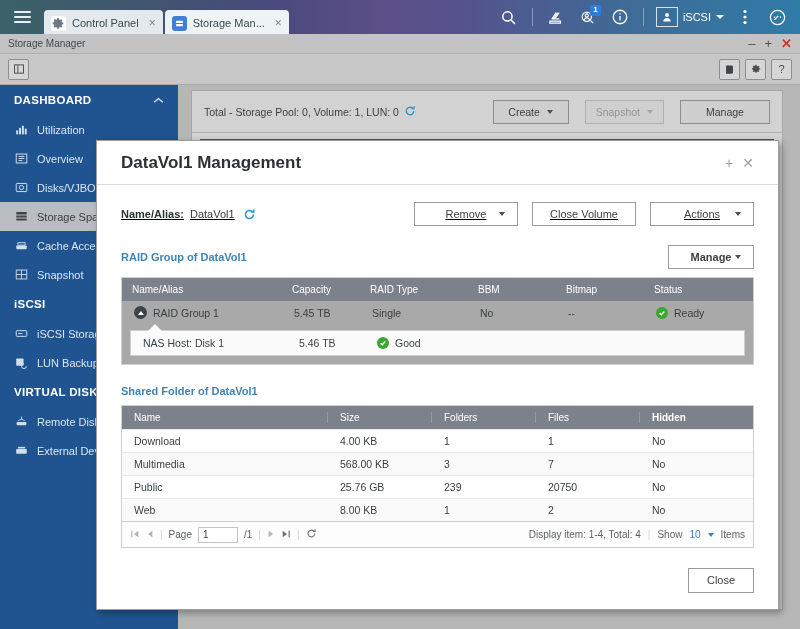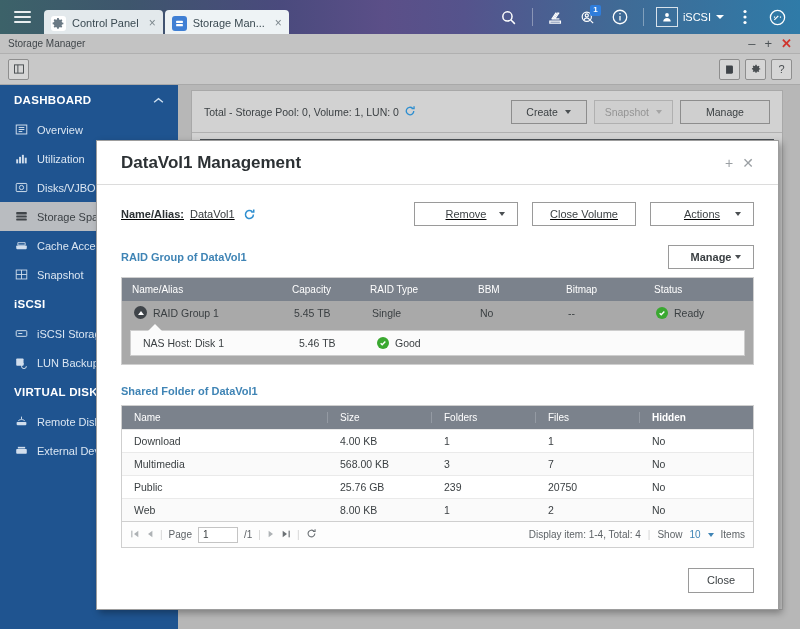--- a/index.html
+++ b/index.html
@@ -116,21 +116,21 @@
   }
   .totals { font-size: 10.5px; color: #3c4144; display: flex; align-items: center; gap: 5px; }
   .gbtn {
     height: 24px; min-width: 76px; border: 1px solid #8d8d8d; background: #cfcfcf;
     display: flex; align-items: center; justify-content: center; gap: 7px;
     font-size: 10.5px; color: #3a3f42; cursor: pointer; padding: 0 10px;
   }
   .gbtn.dis { color: #949494; border-color: #b0b0b0; }
   .caret-s { width: 0; height: 0; border-left: 3px solid transparent;
      border-right: 3px solid transparent; border-top: 4px solid #4a4f52; }
-  .panel-top .btns { margin-left: auto; display: flex; gap: 7px; }
+  .panel-top .btns { margin-left: auto; display: flex; gap: 16px; }
 
   .bg-thead {
     height: 22px; background: #4a4f54; display: flex; align-items: center;
     color: #e2e5e8; font-size: 10px; margin: 6px 8px 0 8px;
   }
   .bg-thead div { padding-left: 10px; }
 
   
   .modal {
     position: absolute; left: 96px; top: 140px; width: 683px; height: 470px;
@@ -379,39 +379,39 @@
     <div class="sb-group">
       <span>DASHBOARD</span>
       <span class="chev">
         <svg width="11" height="7" viewBox="0 0 12 8" fill="none" stroke="#cfe0f0" stroke-width="1.6">
           <path d="M1 6l5-4 5 4"></path>
           </svg>
       </span>
     </div>
     <div class="sb-item">
       <span class="sb-ico">
+        <svg width="13" height="13" viewBox="0 0 16 16" fill="#dbe6f2">
+          <rect x="1.5" y="9" width="2.4" height="5"></rect>
+            <rect x="5" y="6" width="2.4" height="8"></rect>
+          <rect x="8.5" y="3.5" width="2.4" height="10.5"></rect>
+            <rect x="12" y="7" width="2.4" height="7"></rect>
+        </svg>
+      </span>
+      <span>Utilization</span>
+    </div>
+    <div class="sb-item">
+      <span class="sb-ico">
         <svg width="13" height="13" viewBox="0 0 16 16" fill="none" stroke="#dbe6f2" stroke-width="1.2">
           <rect x="1.5" y="2.5" width="13" height="11"></rect>
             <line x1="4.5" y1="5.5" x2="11.5" y2="5.5"></line>
           <line x1="4.5" y1="8" x2="11.5" y2="8"></line>
             <line x1="4.5" y1="10.5" x2="9" y2="10.5"></line>
         </svg>
       </span>
       <span>Overview</span>
-    </div>
-    <div class="sb-item">
-      <span class="sb-ico">
-        <svg width="13" height="13" viewBox="0 0 16 16" fill="#dbe6f2">
-          <rect x="1.5" y="9" width="2.4" height="5"></rect>
-            <rect x="5" y="6" width="2.4" height="8"></rect>
-          <rect x="8.5" y="3.5" width="2.4" height="10.5"></rect>
-            <rect x="12" y="7" width="2.4" height="7"></rect>
-        </svg>
-      </span>
-      <span>Utilization</span>
     </div>
 
     <div class="sb-item">
       <span class="sb-ico">
         <svg width="13" height="13" viewBox="0 0 16 16" fill="none" stroke="#dbe6f2" stroke-width="1.2">
           <rect x="1.5" y="3" width="13" height="10" rx="1"></rect>
             <circle cx="8" cy="8" r="2.6"></circle>
         </svg>
       </span>
       <span>Disks/VJBOD</span>

